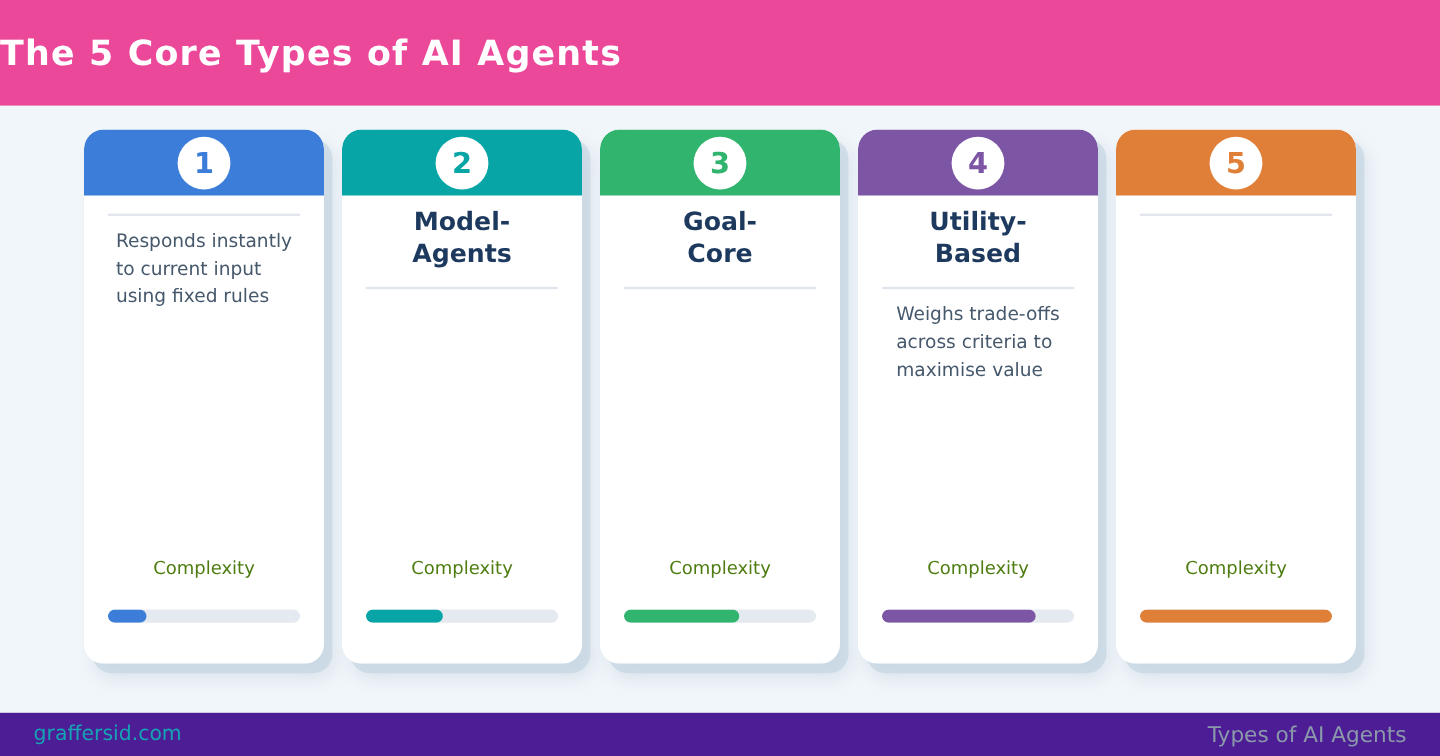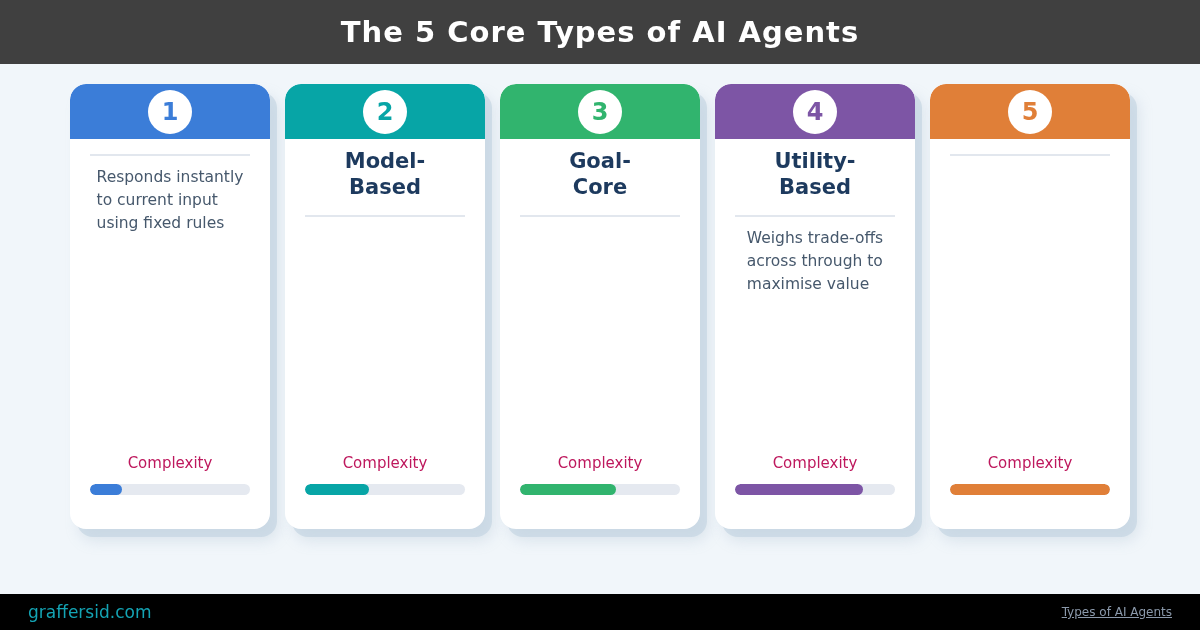--- a/index.html
+++ b/index.html
@@ -3,25 +3,25 @@
 <meta charset="utf-8">
 <style>
   * { margin: 0; padding: 0; box-sizing: border-box; }
   html, body { width: 1200px; height: 630px; overflow: hidden; }
   body {
     font-family: "DejaVu Sans", "Liberation Sans", sans-serif;
     background: #f1f6fa;
     position: relative;
   }
   .topbar {
-    height: 64px;
-    background: #404040;
-    display: flex;
-    align-items: center;
-    justify-content: center;
+    height: 88px;
+    background: #ec4899;
+    display: flex;
+    align-items: center;
+    justify-content: flex-start;
   }
   .topbar h1 {
     color: #ffffff;
     font-size: 29px;
     font-weight: bold;
     letter-spacing: 1px;
   }
   .cards-row {
     margin-top: 20px;
     display: flex;
@@ -80,57 +80,56 @@
   .card-desc {
     font-size: 15.5px;
     color: #46586c;
     text-align: left;
     line-height: 1.48;
     white-space: pre-line;
   }
   .spacer { flex: 1; }
   .complexity-label {
     font-size: 15px;
-    color: #be185d;
+    color: #4d7c0f;
     text-align: right;
-    margin-bottom: 12px;
+    margin-bottom: 26px;
   }
   .complexity-track {
     width: 160px;
     height: 11px;
     border-radius: 6px;
     background: #e5e9f0;
     margin-bottom: 34px;
     overflow: hidden;
     flex: none;
   }
   .complexity-fill {
     height: 100%;
     border-radius: 6px;
   }
   .footbar {
     position: absolute;
     left: 0;
     bottom: 0;
     width: 100%;
     height: 36px;
-    background: #000000;
+    background: #4c1d95;
     display: flex;
     align-items: center;
     justify-content: space-between;
     padding: 0 28px;
   }
   .footbar .site {
     color: #14a4b4;
     font-size: 17px;
   }
   .footbar .caption {
     color: #8b99ab;
-    font-size: 12px;
-    text-decoration: underline;
+    font-size: 18px;
   }
 </style>
 </head>
 <body>
 
 <div class="page">
   <header class="topbar">
     <h1>The 5 Core Types of AI Agents</h1>
   </header>
 
@@ -152,21 +151,21 @@
     </div>
   </section>
 
   <section class="card">
     <div class="card-header" style="background: rgb(7, 165, 166);">
       <div class="num-circle">
         <span class="num" style="color: rgb(7, 165, 166);">2</span>
       </div>
     </div>
     <h2 class="card-title">Model-
-Based</h2>
+Agents</h2>
     <div class="divider"></div>
     <div class="spacer"></div>
     <div class="complexity-label">Complexity</div>
     <div class="complexity-track">
       <div class="complexity-fill" style="background: rgb(7, 165, 166); width: 40%;"></div>
     </div>
   </section>
 
   <section class="card">
     <div class="card-header" style="background: rgb(49, 180, 110);">
@@ -187,21 +186,21 @@
   <section class="card">
     <div class="card-header" style="background: rgb(125, 85, 165);">
       <div class="num-circle">
         <span class="num" style="color: rgb(125, 85, 165);">4</span>
       </div>
     </div>
     <h2 class="card-title">Utility-
 Based</h2>
     <div class="divider"></div>
     <p class="card-desc">Weighs trade-offs
-across through to
+across criteria to
 maximise value</p>
     <div class="spacer"></div>
     <div class="complexity-label">Complexity</div>
     <div class="complexity-track">
       <div class="complexity-fill" style="background: rgb(125, 85, 165); width: 80%;"></div>
     </div>
   </section>
 
   <section class="card">
     <div class="card-header" style="background: rgb(224, 127, 56);">

